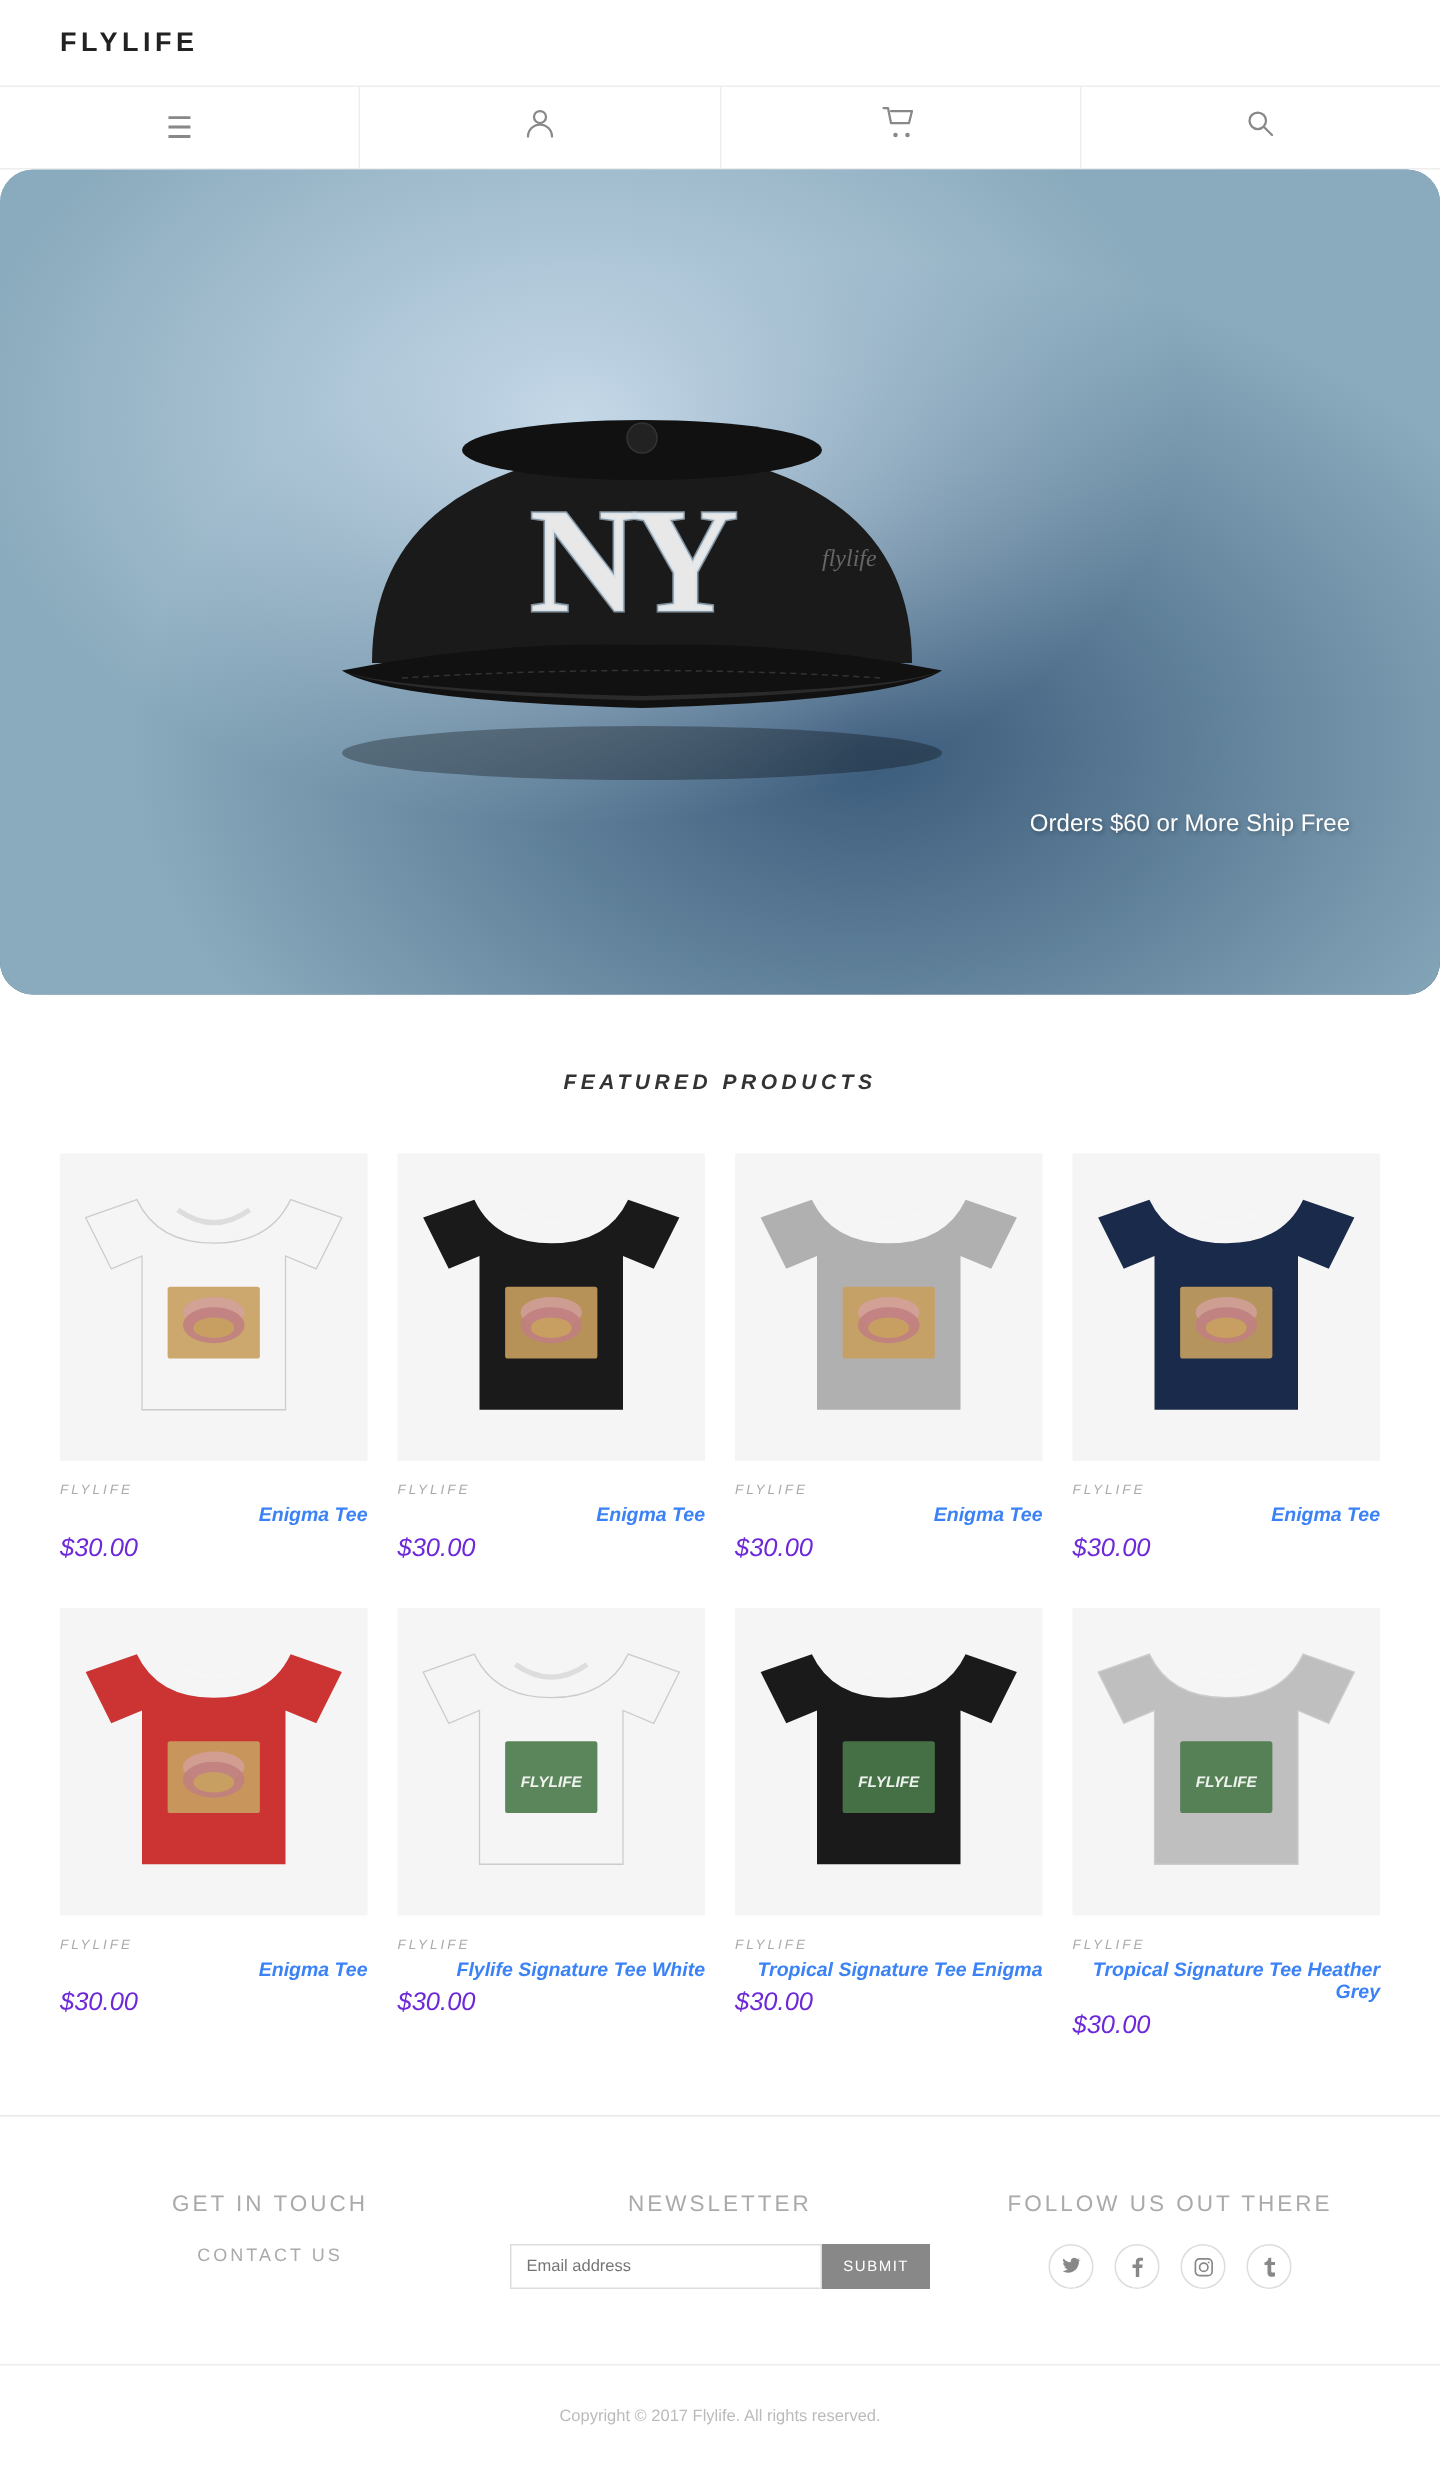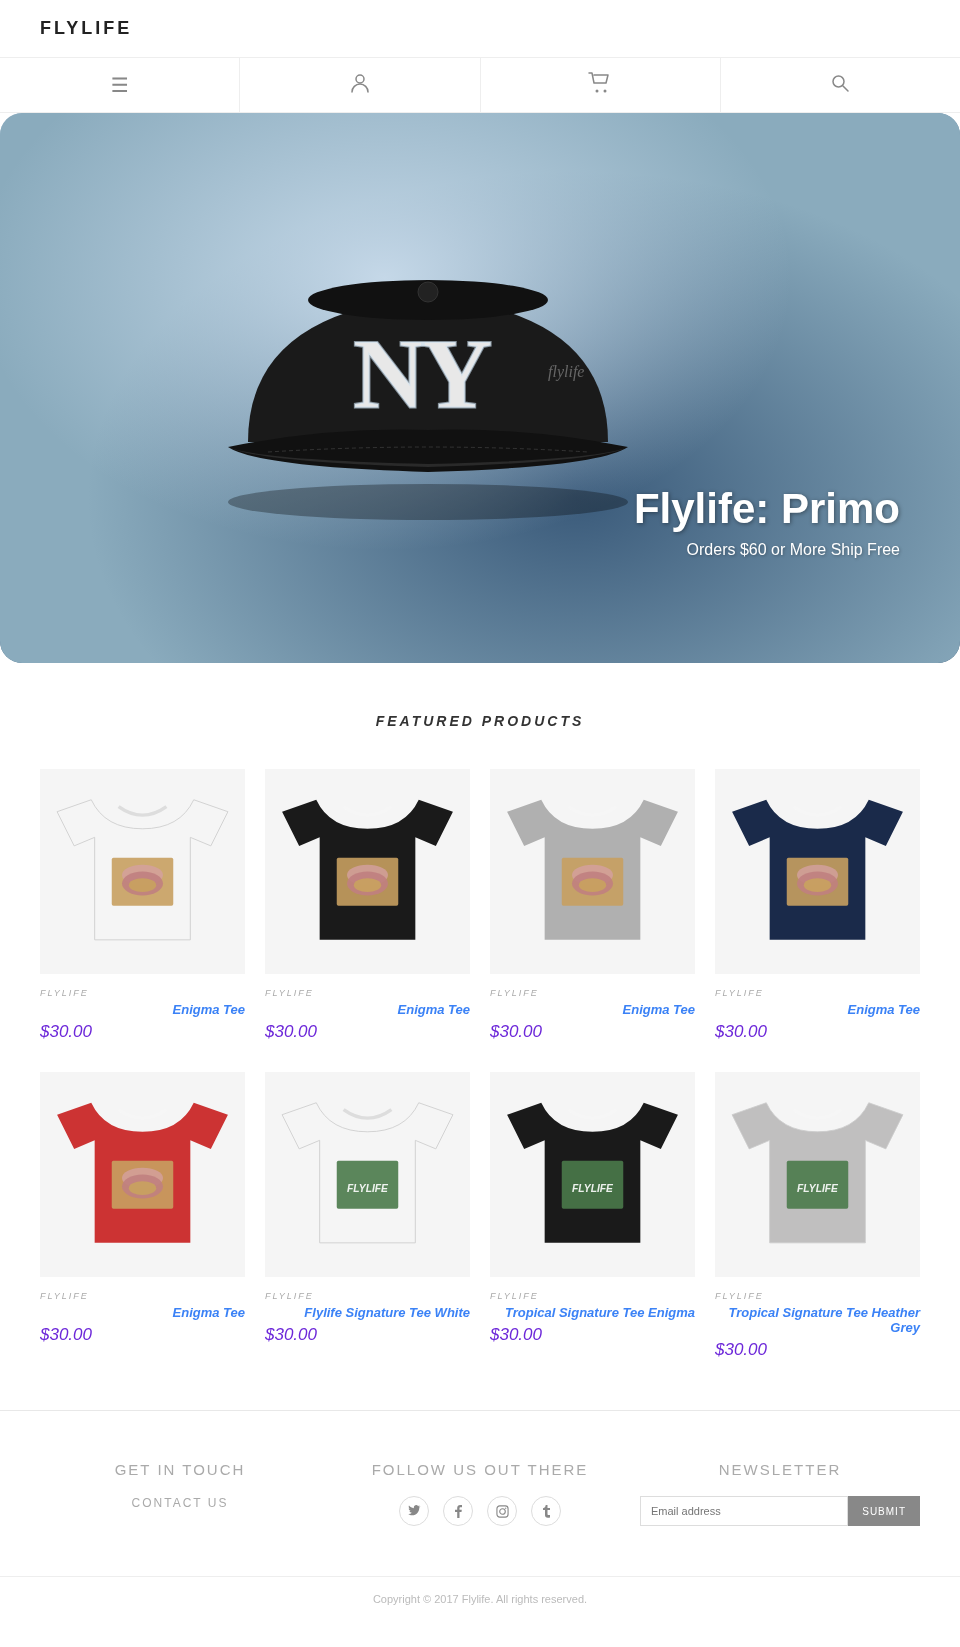--- a/index.html
+++ b/index.html
@@ -209,21 +209,21 @@
       color: #fff;
       border: none;
       padding: 8px 14px;
       font-size: 10px;
       letter-spacing: 1px;
       text-transform: uppercase;
       cursor: pointer;
     }
     .footer-copy {
       text-align: center;
-      padding: 16px;
+      padding: 28px;
       font-size: 11px;
       color: #bbb;
       border-top: 1px solid #eee;
     }
 
     
     .cap-container {
       position: absolute;
       left: 50%;
       top: 52%;
@@ -294,21 +294,20 @@
 
       <text x="380" y="165" font-size="16" fill="#666" font-style="italic" font-family="serif">flylife</text>
 
       <path d="M100 240 Q260 230 420 240" stroke="#333" stroke-width="1" fill="none" stroke-dasharray="4,3"></path>
 
       <circle cx="260" cy="80" r="10" fill="#222" stroke="#333" stroke-width="1"></circle>
     </svg>
   </div>
 
   <div class="hero-content">
-    <h1 class="hero-title">Flylife: Primo</h1>
     <p class="hero-subtitle">Orders $60 or More Ship Free</p>
   </div>
 </section>
 
 <section class="featured-section">
   <h2 class="section-title">FEATURED PRODUCTS</h2>
   <div class="products-grid" id="products-grid">
   <div class="product-card">
       <div class="product-image-wrap">
         <svg class="tshirt-svg" viewBox="0 0 120 120" fill="none">
@@ -457,20 +456,28 @@
     </div>
     </div>
 </section>
 
 <footer>
   <div class="footer">
 
     <div class="footer-col">
       <div class="footer-heading">GET IN TOUCH</div>
       <a class="footer-link">CONTACT US</a>
+    </div>
+
+    <div class="footer-col">
+      <div class="footer-heading">NEWSLETTER</div>
+      <div class="newsletter-form">
+        <input class="newsletter-input" type="email" placeholder="Email address" style="">
+        <button class="newsletter-btn">SUBMIT</button>
+      </div>
     </div>
 
     <div class="footer-col">
       <div class="footer-heading">FOLLOW US OUT THERE</div>
       <div class="social-icons">
         <a class="social-icon">
           <svg width="13" height="13" viewBox="0 0 13 13" fill="#888">
               <path d="M12 1.5c-.5.2-1 .4-1.5.4.5-.3.9-.8 1.1-1.4-.5.3-1 .5-1.6.6C9.6.4 9 .1 8.3.1c-1.4 0-2.5 1.1-2.5 2.5 0 .2 0 .4.1.6C3.8 3.1 2.1 2.1 1 .6c-.2.4-.3.8-.3 1.2 0 .9.4 1.6 1.1 2.1-.4 0-.8-.1-1.1-.3v.0c0 1.2.9 2.2 2 2.4-.2.1-.4.1-.7.1-.2 0-.3 0-.5-.1.3 1 1.2 1.7 2.3 1.7C2.9 8.5 1.9 9 .8 9c-.2 0-.4 0-.6-.1C1.4 9.8 2.6 10.2 4 10.2c4.7 0 7.3-3.9 7.3-7.3V2.5c.5-.4.9-.8 1.2-1.3z"></path>
             </svg>
         </a>
@@ -486,23 +493,15 @@
             <circle cx="10.5" cy="3.5" r="0.7" fill="#888" stroke="none"></circle>
           </svg>
         </a>
         <a class="social-icon">
           <svg width="13" height="13" viewBox="0 0 13 13" fill="#888">
               <path d="M7.5 0v3H10v2H7.5v4c0 .7.3 1 1 1H10v2.5c-.4.1-1.2.3-2.1.3C5.7 12.8 5 11.5 5 10.1V5H3V3.3C5 2.8 5.6 1.4 5.7 0H7.5z"></path>
             </svg>
         </a>
       </div>
     </div>
-
-    <div class="footer-col">
-      <div class="footer-heading">NEWSLETTER</div>
-      <div class="newsletter-form">
-        <input class="newsletter-input" type="email" placeholder="Email address" style="">
-        <button class="newsletter-btn">SUBMIT</button>
-      </div>
-    </div>
   </div>
   <div class="footer-copy">Copyright © 2017 Flylife. All rights reserved.</div>
 </footer>
 
 </body></html>

